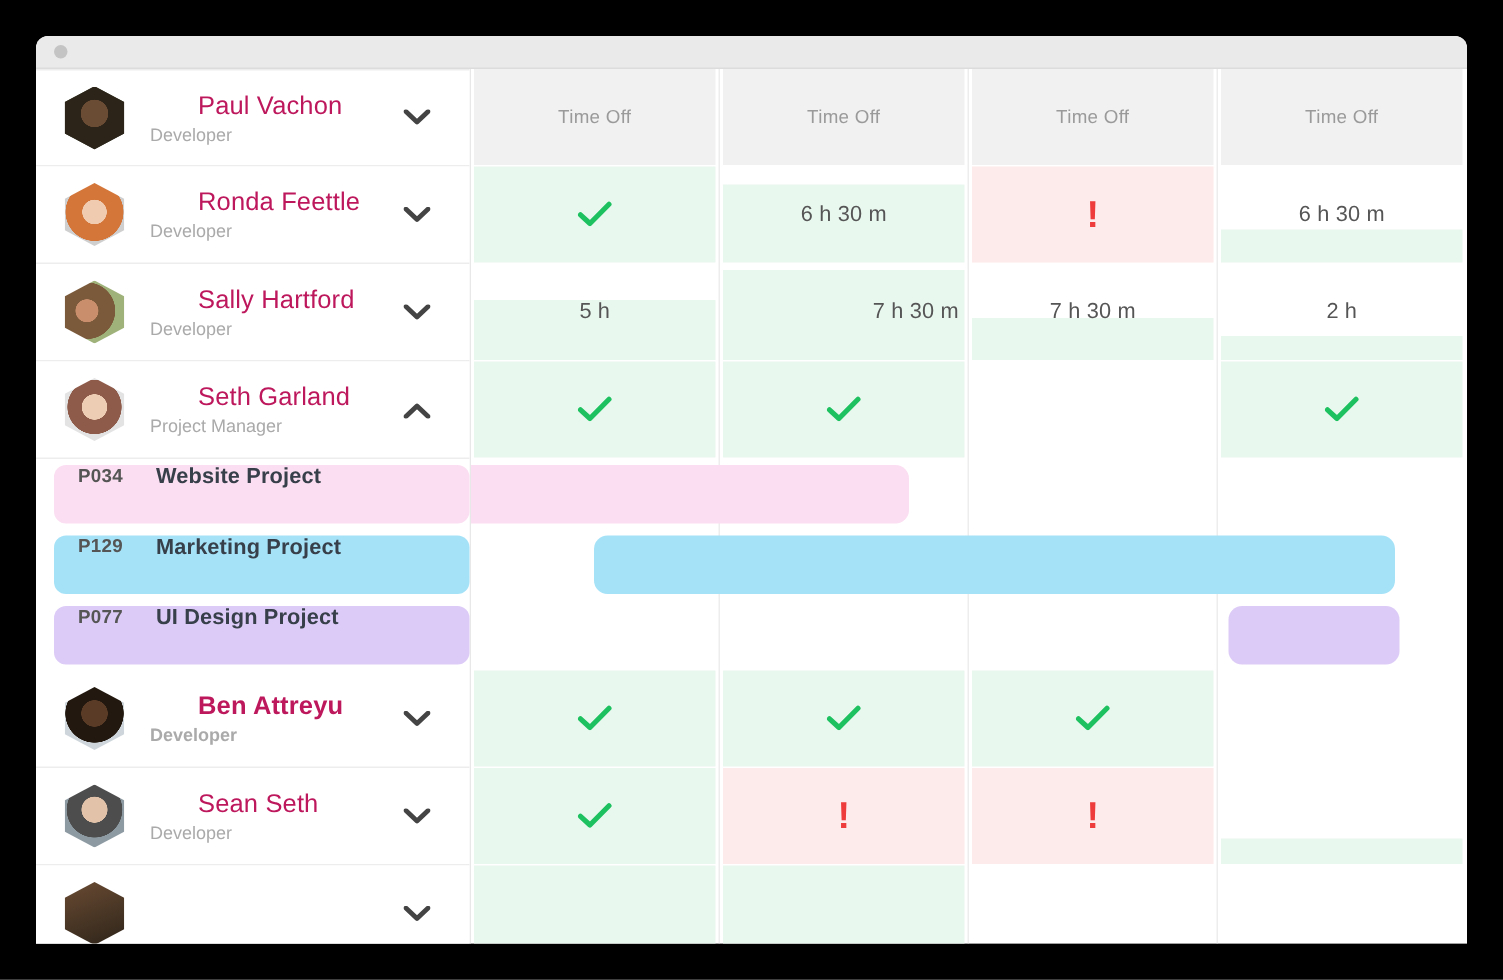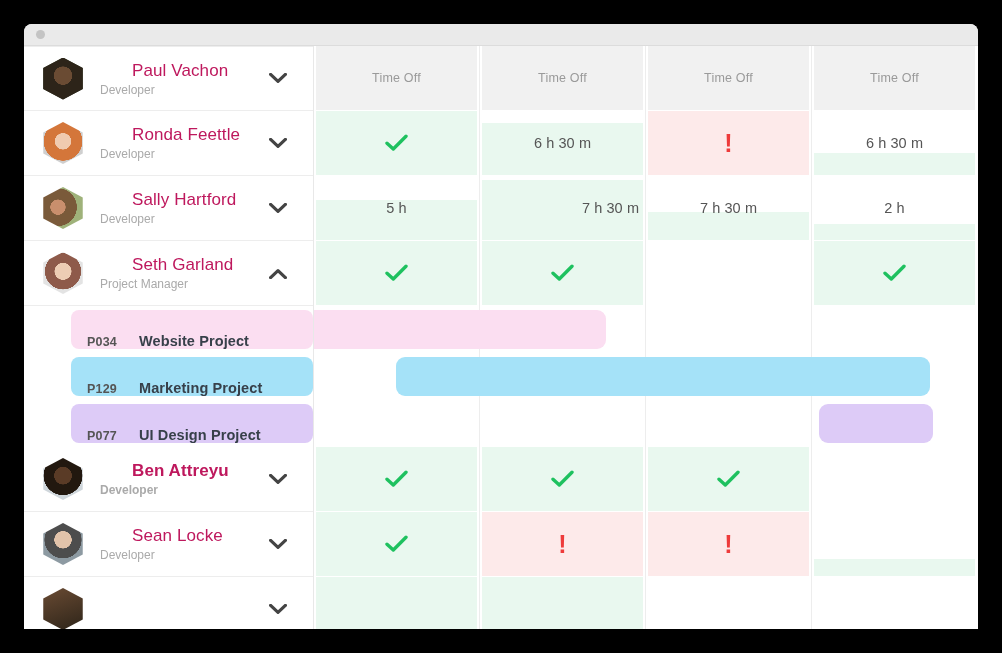--- a/index.html
+++ b/index.html
@@ -81,23 +81,22 @@
   .proj-row {
     height: 47px;
     display: flex; align-items: center;
     padding-left: 12px;
     background: #ffffff;
   }
   .proj-pill {
     height: 39px;
     width: 100%;
     border-radius: 8px;
-    display: flex; align-items: flex-end;
+    display: flex; align-items: flex-start;
     padding-left: 16px;
-    margin-left: 35px;
   }
   .proj-code {
     font-size: 12.5px; color: #555; font-weight: 600;
     width: 52px; flex: 0 0 52px;
     letter-spacing: 0.2px;
   }
   .proj-name {
     font-size: 14.5px; color: #37404a; font-weight: 700;
     letter-spacing: 0.1px;
   }
@@ -375,21 +374,21 @@
           </div>
           <div class="chev">
             <svg viewBox="0 0 18 11">
               <path d="M1.6 1.4 L9 8.4 L16.4 1.4" fill="none" stroke="currentColor" stroke-width="3.2" stroke-linecap="round" stroke-linejoin="round"></path>
             </svg>
           </div>
         </div>
         <div class="person-row" style="height: 65px;">
           <div class="avatar" style="background-image: radial-gradient(circle at 50% 40%, rgb(226, 195, 170) 0px, rgb(226, 195, 170) 26%, rgb(77, 77, 77) 27%, rgb(77, 77, 77) 56%, rgb(141, 154, 162) 57%, rgb(141, 154, 162) 100%);"></div>
           <div class="person-text">
-            <div class="person-name">Sean Locke</div>
+            <div class="person-name">Sean Seth</div>
             <div class="person-role">Developer</div>
           </div>
           <div class="chev">
             <svg viewBox="0 0 18 11">
               <path d="M1.6 1.4 L9 8.4 L16.4 1.4" fill="none" stroke="currentColor" stroke-width="3.2" stroke-linecap="round" stroke-linejoin="round"></path>
             </svg>
           </div>
         </div>
         <div class="person-row" style="height: 65px;">
           <div class="avatar" style="background-image: linear-gradient(160deg, rgb(106, 75, 51), rgb(45, 36, 25));"></div>

